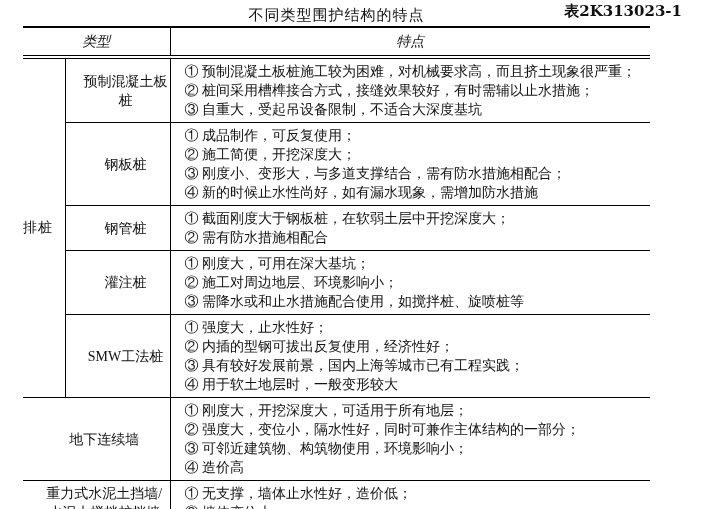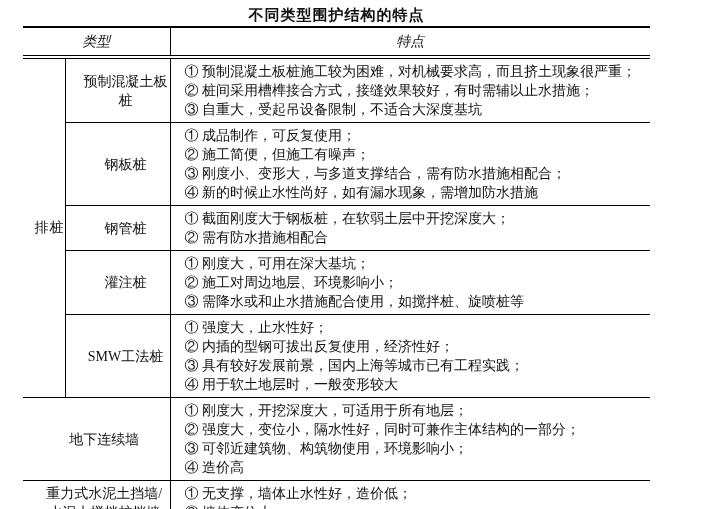--- a/index.html
+++ b/index.html
@@ -16,21 +16,21 @@
     position: absolute;
     top: 4px;
     left: 23px;
     width: 627px;
     height: 22px;
   }
   .doc-title {
     width: 100%;
     text-align: center;
     font-size: 15px;
-    font-weight: bold;
+    font-weight: normal;
     letter-spacing: 1px;
     line-height: 22px;
   }
   .table-number {
     position: absolute;
     top: 0;
     right: 28px;
     font-size: 15px;
     font-weight: bold;
     line-height: 22px;
@@ -62,21 +62,21 @@
   }
   .spec-table th.th-type { border-right: 1px solid #000000; }
   .spec-table td {
     border-bottom: 1px solid #000000;
     vertical-align: middle;
     padding: 2px 0;
     font-family: Liberation Serif, serif;
   }
   .spec-table tr:last-child td { border-bottom: none; }
   td.group-cell {
-    text-align: right;
+    text-align: left;
     border-right: 1px solid #000000;
     letter-spacing: 1px;
   }
   td.type-cell {
     text-align: center;
     border-right: 1px solid #000000;
     line-height: 19px;
     padding-left: 16px;
   }
   td.feature-cell {
@@ -87,20 +87,21 @@
   .feature-line { white-space: nowrap; }
 </style>
 </head>
 <body>
 
 <div class="page">
 
   <div class="title-bar">
     <div class="doc-title">不同类型围护结构的特点</div>
   </div>
+  <div class="table-number">表2K313023-1</div>
 
   <table class="spec-table">
     <colgroup>
       <col class="c-group">
       <col class="c-type">
       <col class="c-feat">
     </colgroup>
     <thead>
       <tr>
         <th colspan="2" class="th-type">类型</th>
@@ -118,21 +119,21 @@
             <div class="feature-line">② 桩间采用槽榫接合方式，接缝效果较好，有时需辅以止水措施；</div>
             <div class="feature-line">③ 自重大，受起吊设备限制，不适合大深度基坑</div>
           </td>
         </tr>
         <tr>
           <td class="type-cell">
             <div>钢板桩</div>
           </td>
           <td class="feature-cell">
             <div class="feature-line">① 成品制作，可反复使用；</div>
-            <div class="feature-line">② 施工简便，但施工有噪声；</div>
+            <div class="feature-line">② 施工简便，开挖深度大；</div>
             <div class="feature-line">③ 刚度小、变形大，与多道支撑结合，需有防水措施相配合；</div>
             <div class="feature-line">④ 新的时候止水性尚好，如有漏水现象，需增加防水措施</div>
           </td>
         </tr>
         <tr>
           <td class="type-cell">
             <div>钢管桩</div>
           </td>
           <td class="feature-cell">
             <div class="feature-line">① 截面刚度大于钢板桩，在软弱土层中开挖深度大；</div>

